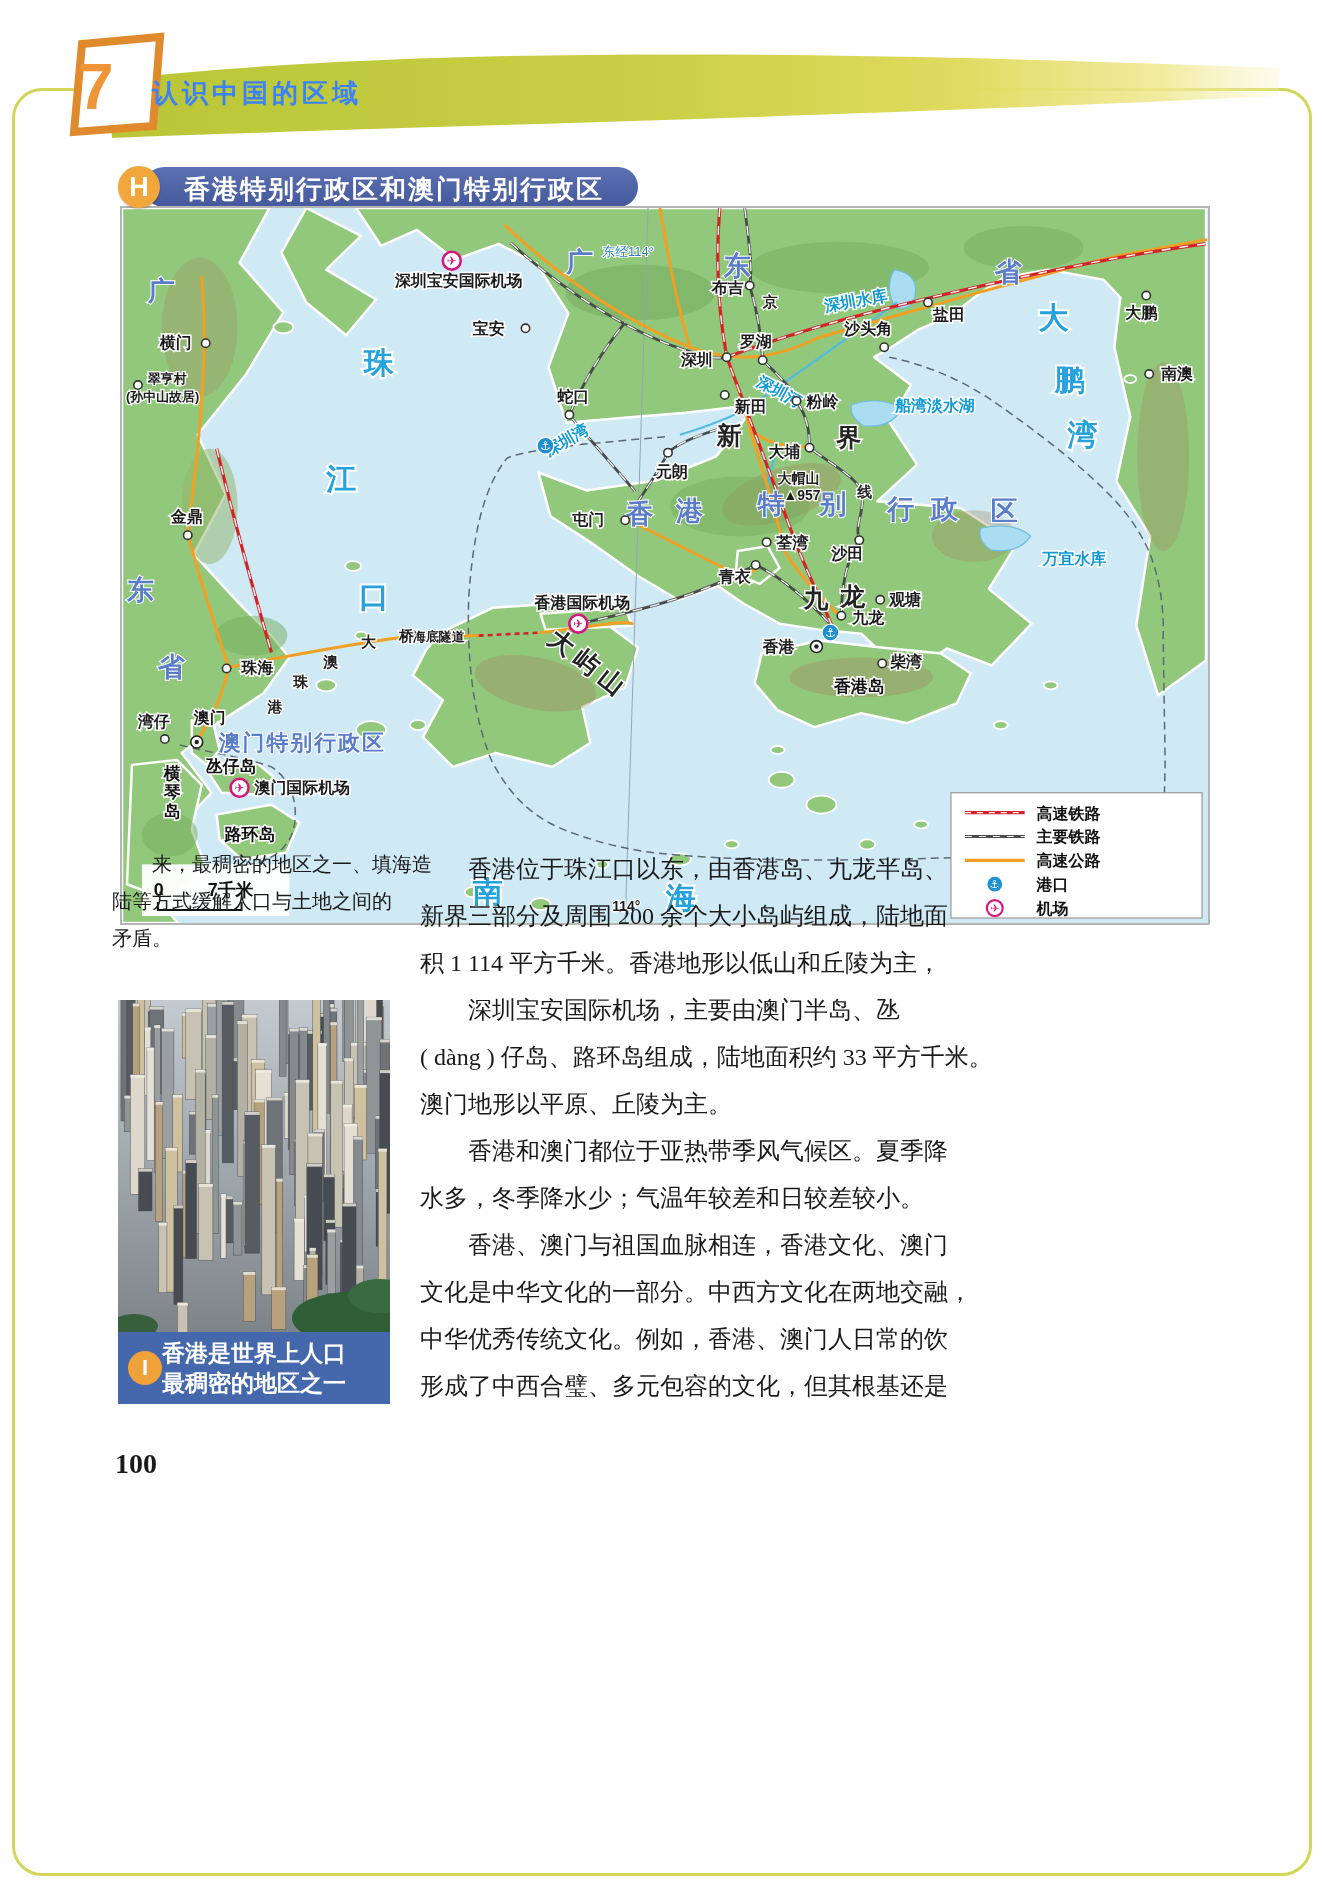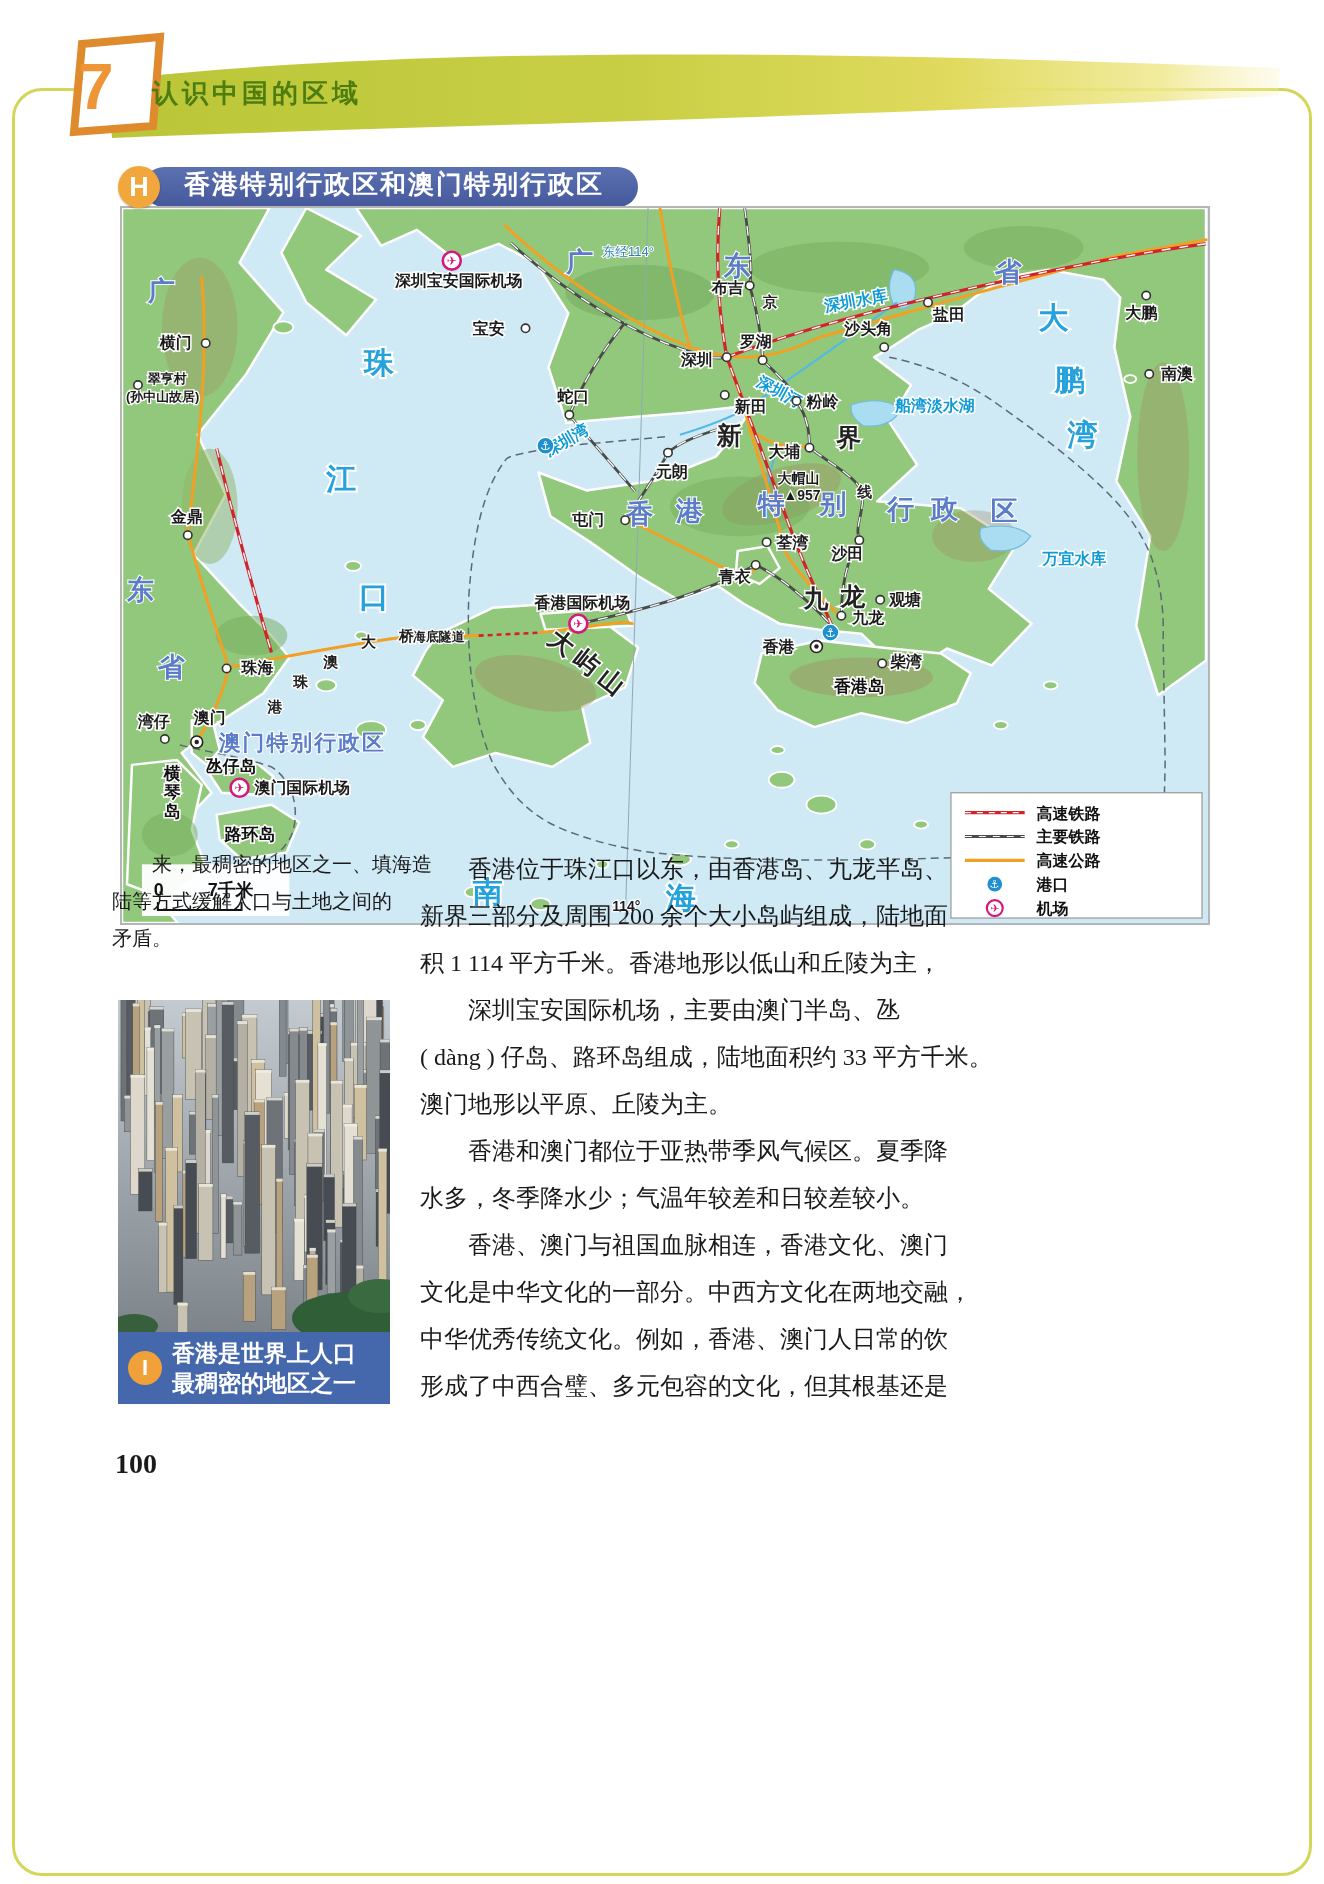--- a/index.html
+++ b/index.html
@@ -4,48 +4,48 @@
 <style>
   html,body{margin:0;padding:0;background:#fff;}
   .page{position:relative;width:1324px;height:1884px;background:#fff;overflow:hidden;
         font-family:"Liberation Serif","DejaVu Serif",serif;color:#1a1a1a;}
   .page-border{position:absolute;left:12px;right:12px;top:88px;bottom:8px;
         border:3px solid #d4d65a;border-radius:30px;pointer-events:none;}
   
   .header-svg{position:absolute;left:40px;top:30px;width:1280px;height:115px;}
   .chapter-num{position:absolute;left:78px;top:50px;font-size:64px;font-weight:bold;
         color:#ee9537;font-family:"Liberation Sans","DejaVu Sans",sans-serif;}
-  .chapter-title{position:absolute;left:152px;top:76px;font-size:26px;font-weight:bold;color:#4d7c0f;
+  .chapter-title{position:absolute;left:152px;top:76px;font-size:26px;font-weight:bold;color:#3b82f6;
         letter-spacing:4px;font-family:"Liberation Sans","DejaVu Sans",sans-serif;}
   
   .map-title{position:absolute;left:118px;top:166px;height:42px;display:flex;align-items:center;}
   .badge{width:42px;height:42px;border-radius:50%;background:#f2a73d;color:#fff;font-weight:bold;
         display:flex;align-items:center;justify-content:center;font-size:27px;z-index:2;
         font-family:"Liberation Sans","DejaVu Sans",sans-serif;box-shadow:0 1px 2px rgba(0,0,0,.25);}
   .title-pill{margin-left:-16px;background:linear-gradient(#5c71b2,#44589b);border-radius:21px;
-        height:40px;display:flex;align-items:flex-start;padding:0 34px 0 40px;}
+        height:40px;display:flex;align-items:flex-end;padding:0 34px 0 40px;}
   .title-pill span{color:#fff;font-size:26px;font-weight:bold;letter-spacing:2px;
         font-family:"Liberation Sans","DejaVu Sans",sans-serif;}
   
   .map-wrap{position:absolute;left:120px;top:206px;width:1090px;height:719px;
         border:2px solid #b5b5b5;box-sizing:border-box;background:#cfe9f5;}
   .map-wrap svg{display:block;width:100%;height:100%;}
   
   .side-note{position:absolute;left:112px;top:846px;width:290px;font-size:20px;line-height:37px;
         text-align:justify;}
   .side-note .line{white-space:nowrap;}
   .side-note .line:first-child{text-indent:2em;}
   .photo{position:absolute;left:118px;top:1000px;width:272px;height:332px;overflow:hidden;}
   .photo svg{display:block;}
   .photo-caption{position:absolute;left:118px;top:1332px;width:272px;height:72px;background:#4568ad;
         display:flex;align-items:center;box-sizing:border-box;padding:0 10px;}
   .badge-i{width:34px;height:34px;border-radius:50%;background:#f0a13a;color:#fff;font-weight:bold;
         font-size:22px;display:flex;align-items:center;justify-content:center;flex:0 0 34px;
         font-family:"Liberation Sans","DejaVu Sans",sans-serif;}
-  .caption-text{margin-left:10px;color:#fff;font-weight:bold;font-size:23px;line-height:30px;
+  .caption-text{color:#fff;font-weight:bold;font-size:23px;line-height:30px;
         font-family:"Liberation Sans","DejaVu Sans",sans-serif;}
   .article{position:absolute;left:420px;top:846px;width:792px;font-size:24px;line-height:47px;}
   .article .line{white-space:nowrap;}
   .article .p-first{text-indent:2em;}
   .page-number{position:absolute;left:115px;top:1448px;font-size:28px;font-weight:bold;}
 </style>
 </head>
 <body>
 
 <div class="page">

